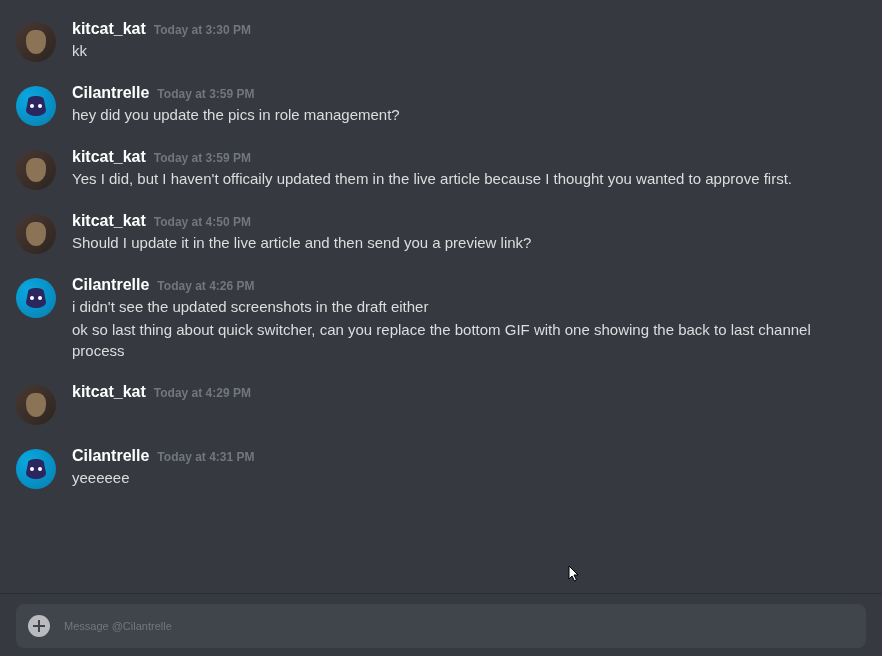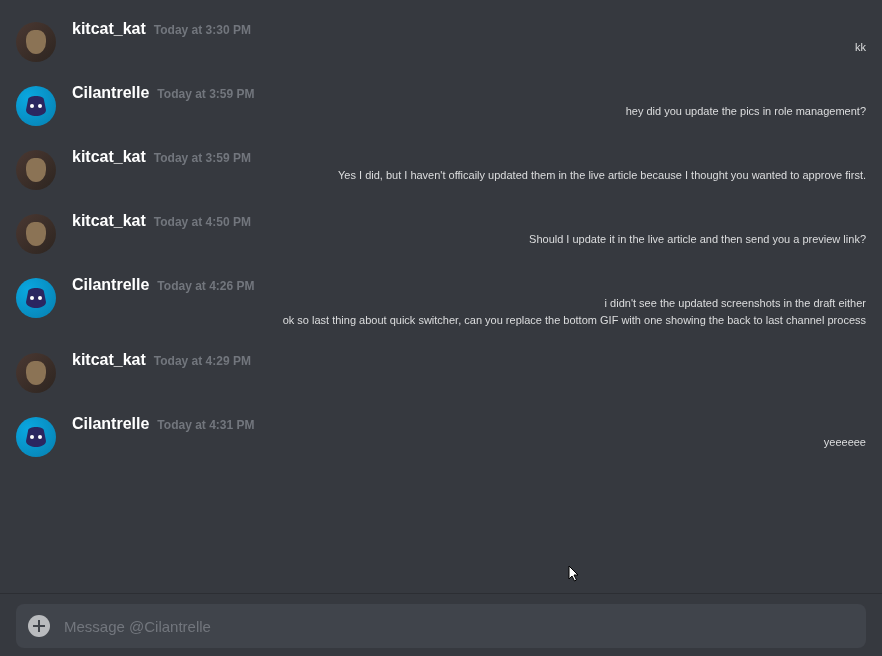--- a/index.html
+++ b/index.html
@@ -48,35 +48,35 @@
     }
     .avatar-cilantrelle {
       background: radial-gradient(circle at 30% 30%, #0aa7e0 0%, #067fb0 100%);
       position: relative;
       overflow: hidden;
       display: flex;
       align-items: center;
       justify-content: center;
     }
     .avatar-cilantrelle svg { width: 24px; height: 20px; }
-    .msg-content { flex: 1; min-width: 0; text-align: right; }
+    .msg-content { flex: 1; min-width: 0; }
     .msg-header { display: flex; align-items: baseline; gap: 8px; margin-bottom: 2px; }
     .username {
       font-size: 16px;
       font-weight: 600;
       color: #fff;
       cursor: pointer;
     }
     .timestamp {
       font-size: 12px;
       color: #72767d;
       font-weight: 700;
     }
     .msg-line {
-      font-size: 11px;
+      font-size: 15px;
       color: #dcddde;
       line-height: 1.4;
       margin-top: 2px;
     }
     .emoji {
       display: inline-block;
       width: 20px;
       height: 20px;
       vertical-align: -4px;
       margin-left: 2px;
@@ -111,21 +111,21 @@
       cursor: pointer;
       flex-shrink: 0;
     }
     .add-btn svg { width: 12px; height: 12px; }
     .msg-input {
       flex: 1;
       background: transparent;
       border: none;
       outline: none;
       color: #dcddde;
-      font-size: 15px;
+      font-size: 11px;
     }
     .msg-input::placeholder { color: #72767d; }
     .cursor {
       position: absolute;
       left: 568px;
       top: 565px;
       pointer-events: none;
     }
   </style>
 </head>

